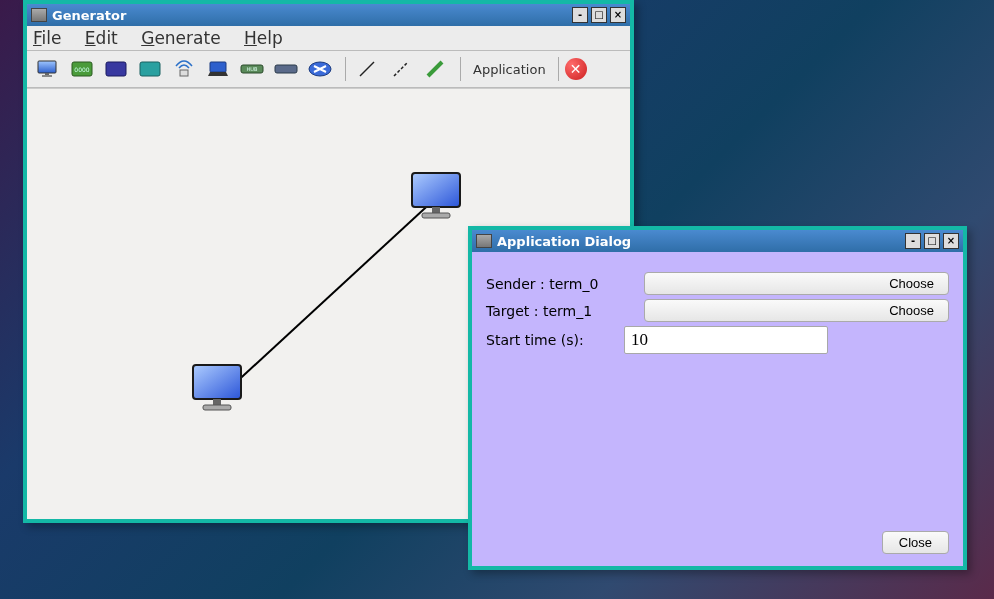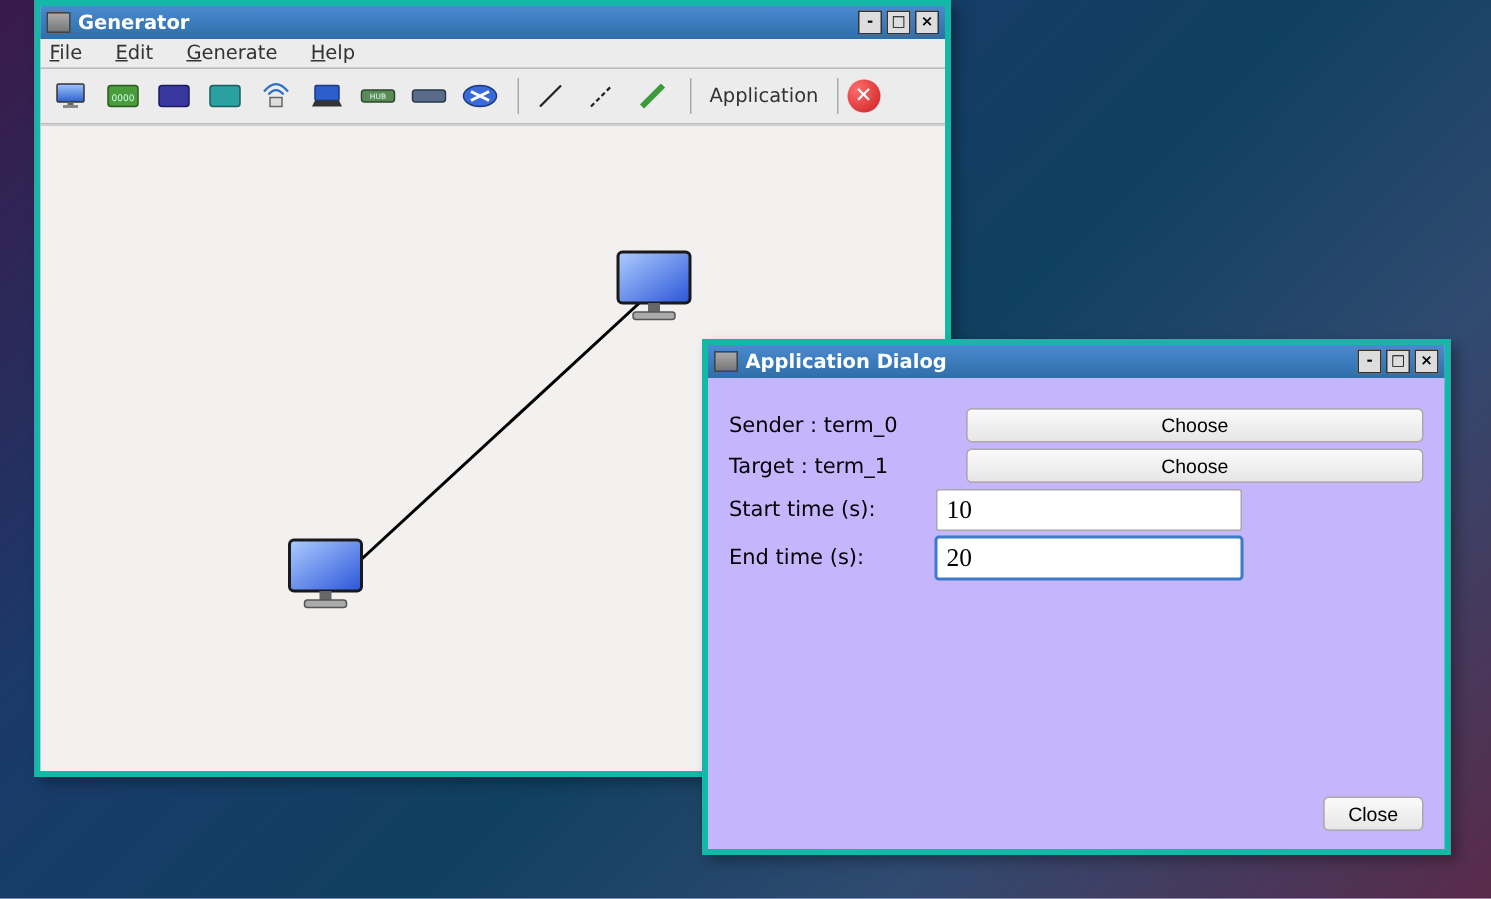--- a/index.html
+++ b/index.html
@@ -9,42 +9,42 @@
     box-shadow:4px 4px 8px rgba(0,0,0,.3);}
   .titlebar{height:22px;background:linear-gradient(180deg,#4a8ad0 0%,#2f6ea8 100%);
     display:flex;align-items:center;padding:0 4px;color:#fff;font-weight:bold;
     font-size:13px;}
   .titlebar-icon{width:14px;height:12px;background:linear-gradient(180deg,#aaa,#777);
     margin-right:5px;border:1px solid #444;}
   .titlebar-spacer{flex:1;}
   .winbtn{width:14px;height:14px;margin-left:3px;border:1px solid #333;
     background:#ddd;display:flex;align-items:center;justify-content:center;
     font-size:10px;line-height:14px;color:#000;cursor:pointer;font-weight:bold;}
-  .menubar{background:#ECECEC;padding:2px 6px;font-size:13px;color:#333;}
+  .menubar{background:#ECECEC;padding:2px 6px;font-size:17px;color:#333;}
   .menubar span{margin-right:18px;cursor:pointer;}
   .menubar u{text-decoration:underline;}
   .toolbar{display:flex;align-items:center;padding:4px 6px;
     border-top:1px solid #bbb;border-bottom:1px solid #bbb;background:#ECECEC;}
   .tbtn{width:28px;height:26px;border:1px solid transparent;margin-right:4px;
     display:flex;align-items:center;justify-content:center;cursor:pointer;
     border-radius:3px;}
   .vsep{width:1px;height:24px;background:#aaa;margin:0 6px;}
   .applabel{font-size:13px;padding:0 6px;color:#333;}
   .canvas{position:relative;background:#F2F1EF;height:430px;
     border-top:1px solid #ccc;}
   .monitor{position:absolute;}
   .list{background:#fff;border:1px solid #bbb;border-radius:2px;
     width:120px;height:220px;padding:4px 0;font-size:13px;}
   .list-item{padding:4px 10px;cursor:pointer;}
   .list-item.sel{background:#5a8ed8;color:#fff;}
   .field-row{display:flex;align-items:center;margin:4px 0;font-size:14px;gap:38px;}
   .field-row label{display:inline-block;}
   .btn{background:linear-gradient(180deg,#fafafa,#e6e6e6);border:1px solid #aaa;
     border-radius:4px;padding:3px 14px;font-size:13px;min-width:140px;
-    cursor:pointer;text-align:center;}
+    cursor:pointer;text-align:right;}
   .btn.small{min-width:60px;padding:3px 16px;}
   .txt{border:1px solid #a8a8a8;border-radius:2px;padding:3px 6px;
     font-size:17px;width:190px;background:#fff;font-family:Liberation Serif, serif;}
   .txt.focus{border:1px solid #3d7cc9;box-shadow:0 0 0 1px #3d7cc9;}
   h4{margin:0 0 8px 0;font-size:14px;}
   .xicon{width:22px;height:22px;border-radius:50%;background:radial-gradient(circle at 30% 30%,#ff6b6b,#cc1f1f);
     display:flex;align-items:center;justify-content:center;color:#fff;font-weight:bold;
     font-size:14px;cursor:pointer;}
 </style>
 </head>
@@ -195,22 +195,18 @@
         <button class="btn" style="flex:1;">Choose</button>
       </div>
       <div class="field-row">
         <label style="width:120px;">Target : term_1</label>
         <button class="btn" style="flex:1;">Choose</button>
       </div>
       <div class="field-row">
         <label style="width:100px;">Start time (s):</label>
         <input class="txt" value="10" style="">
       </div>
-      <div class="field-row">
-        <label style="width:100px;">End time (s):</label>
-        <input class="txt focus" value="20" style="">
-      </div>
     </div>
   </div>
   <div style="position:absolute;right:14px;bottom:12px;">
     <button class="btn small">Close</button>
   </div>
 </div>
 
 </body></html>

